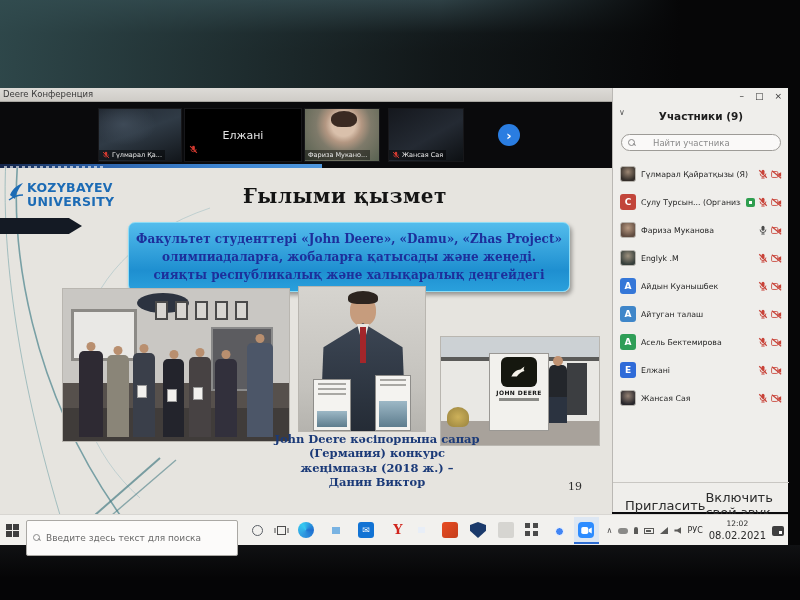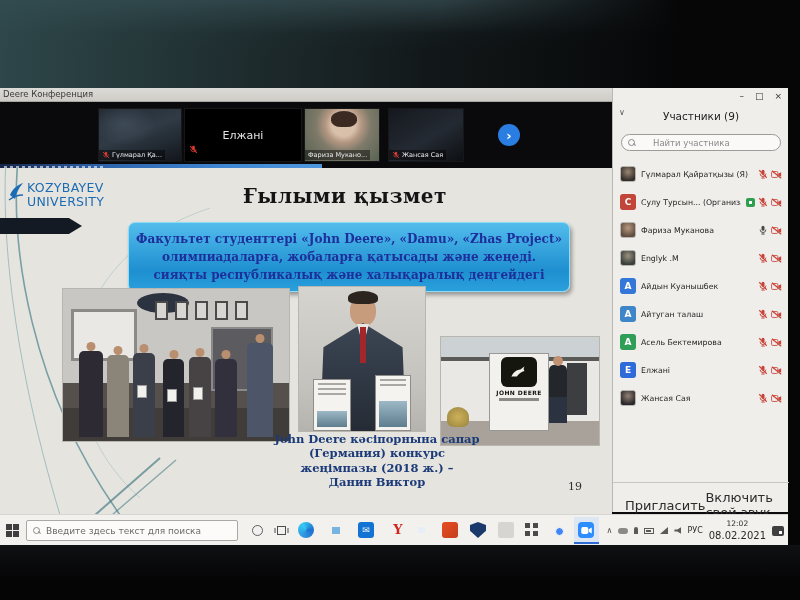--- a/index.html
+++ b/index.html
@@ -45,21 +45,21 @@
   .share-bar .share-text{position:absolute;left:4px;top:2px;width:100px;height:4px;opacity:.8;
     background:repeating-linear-gradient(90deg,rgba(255,255,255,.75) 0 3px,transparent 3px 6px)}
 
   
   .slide{position:absolute;left:0;top:80px;width:612px;height:347px;background:#e6e4df;
     font-family:"DejaVu Serif","Liberation Serif",serif}
   .slide-decor{position:absolute;left:0;top:0;pointer-events:none}
   .uni-logo{position:absolute;left:8px;top:13px;display:flex;gap:3px;align-items:flex-start;
     font-family:"DejaVu Sans","Liberation Sans",sans-serif}
   .uni-swoosh{width:16px;height:22px}
-  .uni-text{font-size:12.5px;font-weight:normal;color:#1c6bb5;line-height:1.1;letter-spacing:.3px}
+  .uni-text{font-size:12.5px;font-weight:bold;color:#1c6bb5;line-height:1.1;letter-spacing:.3px}
   .logo-arrow{position:absolute;left:0;top:50px;width:82px;height:16px;background:#141a24;
     clip-path:polygon(0 0,84% 0,100% 50%,84% 100%,0 100%)}
   .slide-title{position:absolute;left:110px;top:16px;width:470px;text-align:center;
     font-size:20px;font-weight:bold;color:#141414;letter-spacing:.5px}
   .blue-box{position:absolute;left:128px;top:54px;width:442px;height:70px;border-radius:7px;
     background:linear-gradient(#53bcec,#1e8fd0 70%,#2aa0dc);border:1px solid #8edcf5;
     box-shadow:2px 3px 4px rgba(0,0,0,.35);text-align:center;padding-top:7px}
   .blue-box div{font-size:12px;font-weight:bold;color:#1d2f9b;line-height:1.5}
 
   .photo{position:absolute;overflow:hidden;border:1px solid #b9b6b0;background:#cfcdc8}
@@ -108,21 +108,21 @@
     font-size:11.5px;font-weight:bold;color:#1b3a78;line-height:1.25}
   .page-num{position:absolute;left:568px;top:312px;font-size:11px;color:#2e2e2e}
 
   
   .panel{position:absolute;left:612px;top:0;width:176px;height:424px;background:#efeeeb;
     border-left:1px solid #bab8b4}
   .panel-controls{position:absolute;right:6px;top:3px;display:flex;gap:11px;
     font-size:9px;color:#333}
   .panel-collapse{position:absolute;left:6px;top:20px;font-size:8px;color:#555}
   .panel-title{position:absolute;left:0;top:22px;width:176px;text-align:center;
-    font-size:10.5px;font-weight:normal;color:#1d1d1d}
+    font-size:10.5px;font-weight:bold;color:#1d1d1d}
   .panel-search{position:absolute;left:8px;top:46px;width:160px;height:17px;border-radius:9px;
     border:1px solid #9d9b97;background:#faf9f8;display:flex;align-items:center;gap:17px;
     padding:0 6px;font-size:8.5px;color:#8a8a8a}
   .mag{width:8px;height:8px;position:relative;flex:0 0 auto}
   .mag::before{content:'';position:absolute;left:0;top:0;width:5px;height:5px;border:1px solid #8a8a8a;border-radius:50%}
   .mag::after{content:'';position:absolute;left:5px;top:5px;width:3px;height:1px;background:#8a8a8a;transform:rotate(45deg)}
   .p-list{position:absolute;left:0;top:72px;width:176px}
   .p-row{height:28px;display:flex;align-items:center;gap:5px;padding:0 7px}
   .avatar{width:16px;height:16px;border-radius:3px;flex:0 0 auto;color:#fff;font-size:9px;
     font-weight:bold;display:flex;align-items:center;justify-content:center;position:relative;overflow:hidden}
@@ -133,21 +133,21 @@
   .badge{width:9px;height:9px;background:#2e9e4f;border-radius:2px;position:relative}
   .badge::after{content:'';position:absolute;left:3px;top:3px;width:3px;height:3px;background:#fff}
   .panel-footer{position:absolute;left:0;top:394px;width:176px;height:45px;border-top:1px solid #c9c7c3;
     display:flex;align-items:center;padding:0 12px;
     font-size:13px;color:#2c2c2c}
 
   
   .taskbar{position:absolute;left:0;top:426px;width:788px;height:31px;background:#f2f1ee;
     border-top:1px solid #d8d6d2;font-family:"DejaVu Sans",sans-serif}
   .tb-start{position:absolute;left:6px;top:9px;width:13px;height:13px}
-  .tb-search{position:absolute;left:26px;top:5px;width:212px;height:21px;background:#fcfbfa;
+  .tb-search{position:absolute;left:26px;top:5px;width:212px;height:36px;background:#fcfbfa;
     border:1px solid #aaa8a4;border-radius:2px;display:flex;align-items:center;gap:5px;
     padding:0 6px;font-size:9px;color:#6b6b6b;white-space:nowrap;overflow:hidden}
   .tb-ico{position:absolute;top:7px;width:16px;height:16px}
   .i-cortana{top:10px;width:11px;height:11px;border:1.5px solid #5a5f66;border-radius:50%}
   .i-edge{border-radius:50%;background:conic-gradient(from 210deg,#2f9ae0,#35c9f1,#1f6fd0,#2f9ae0)}
   .i-store{background:#d9d8d4;border-radius:2px;position:relative}
   .i-store::after{content:'';position:absolute;left:4px;top:5px;width:8px;height:7px;background:#79b3e2}
   .i-mail{background:#1273d4;border-radius:3px;color:#fff;font-size:9px;display:flex;
     align-items:center;justify-content:center}
   .i-yandex{color:#d0241c;font-weight:bold;font-size:13px;text-align:center;line-height:16px;

